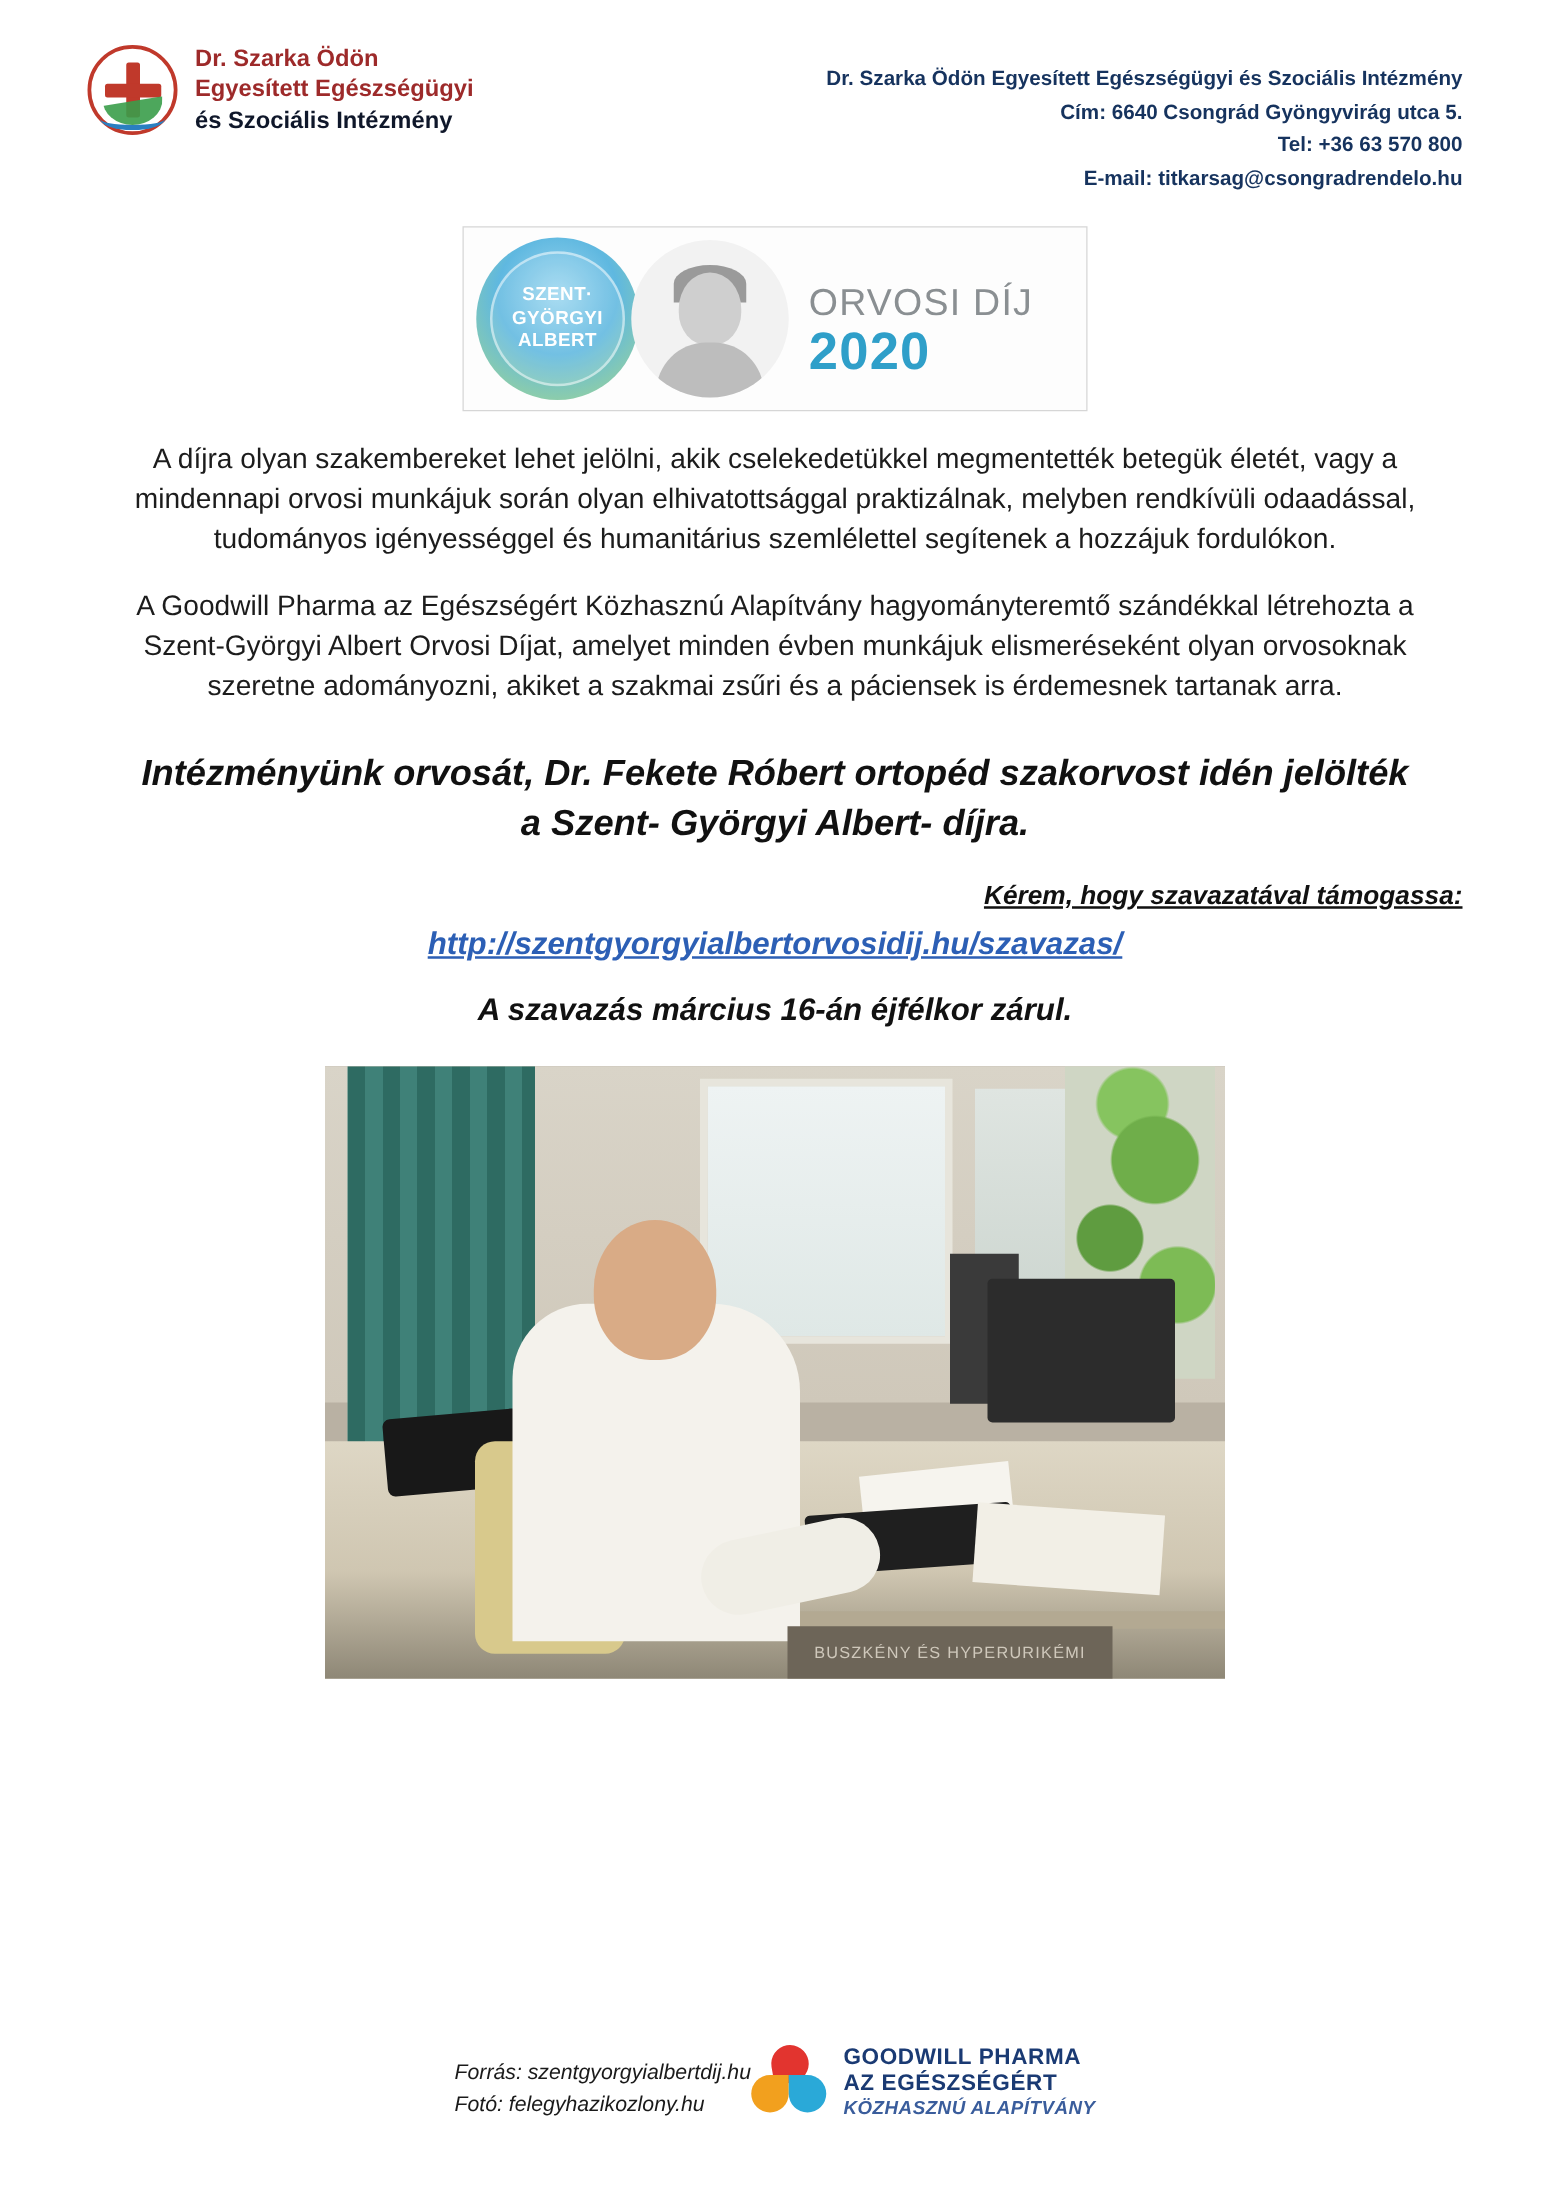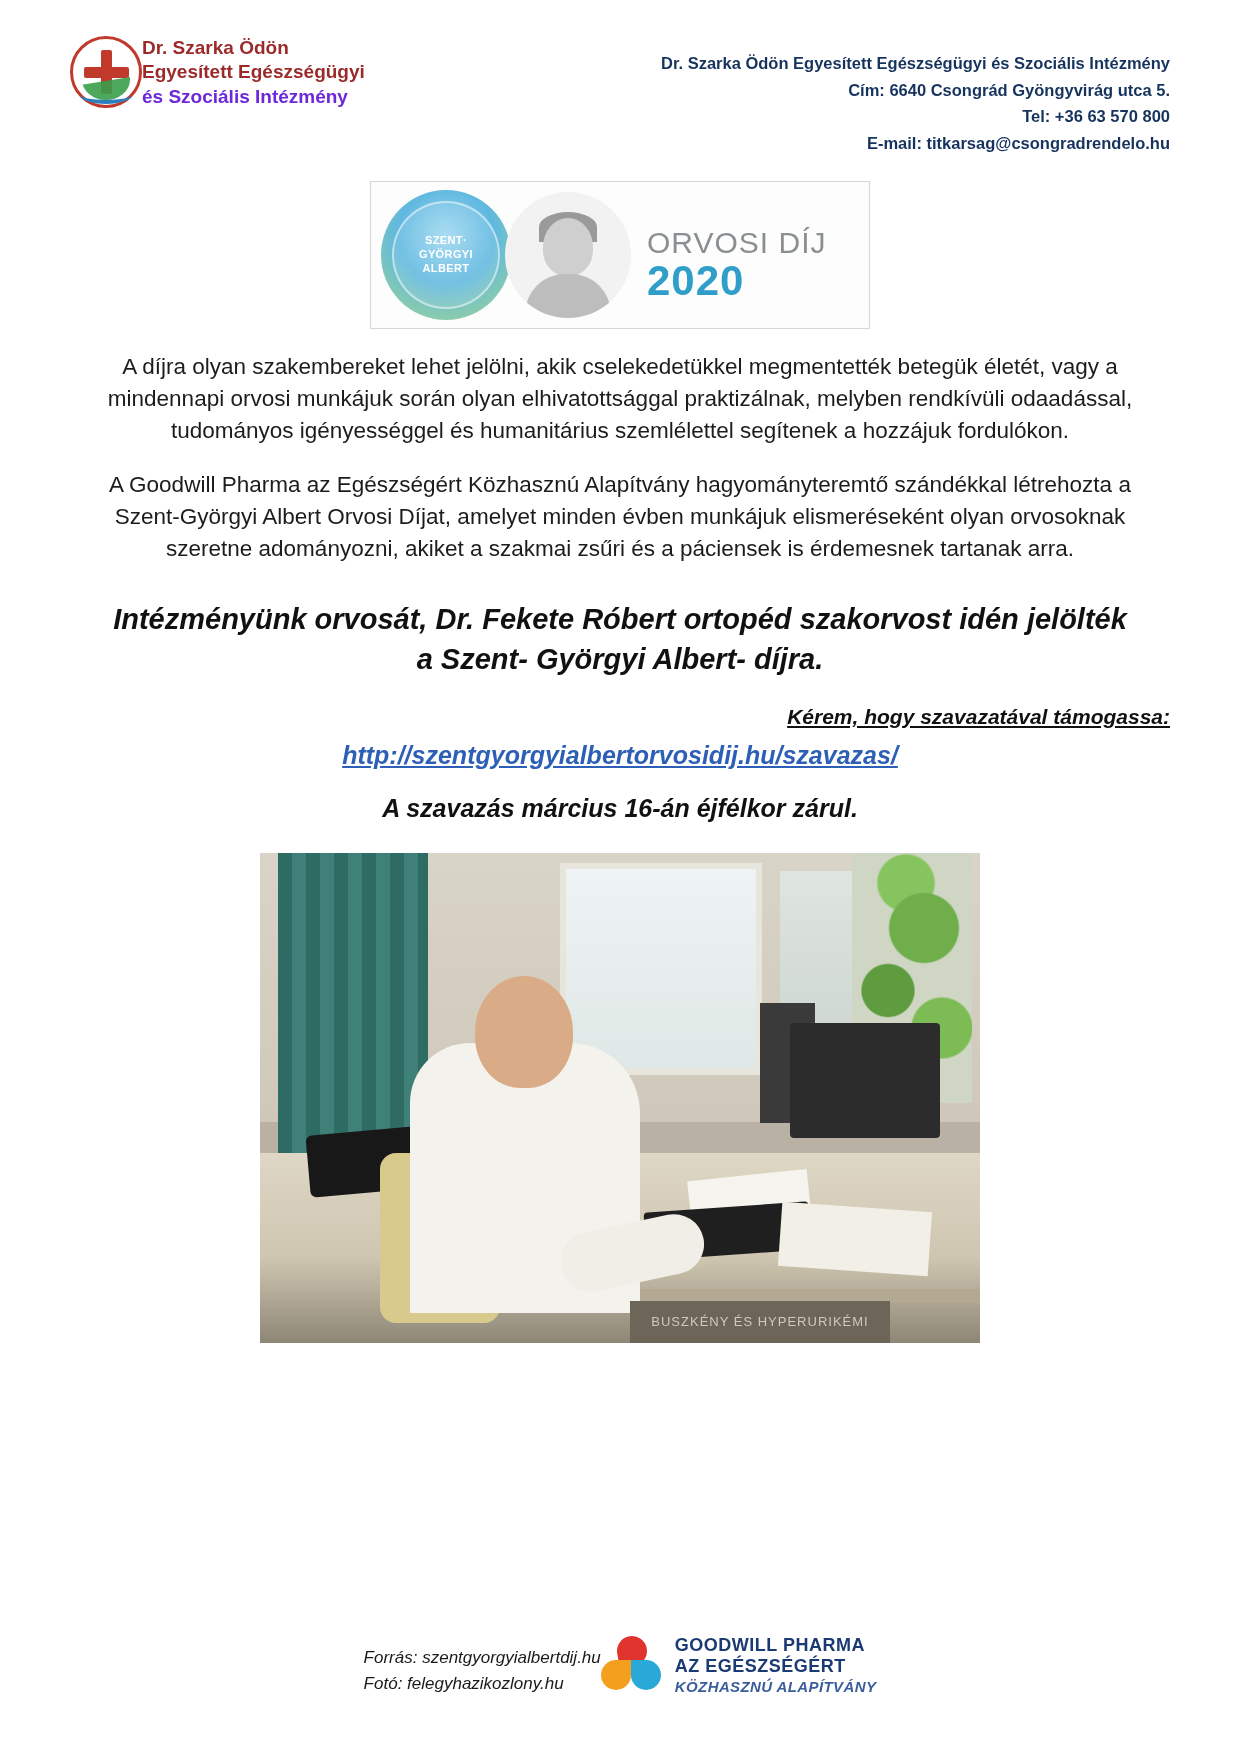--- a/index.html
+++ b/index.html
@@ -26,20 +26,21 @@
   
   .header {
     display: flex;
     align-items: flex-start;
     justify-content: space-between;
     padding-top: 36px;
   }
   .brand {
     display: flex;
     align-items: center;
+    gap: 14px;
     width: 420px;
   }
   .brand-mark {
     width: 72px;
     height: 72px;
     flex: 0 0 72px;
     position: relative;
   }
   .brand-mark .ring {
     position: absolute;
@@ -85,21 +86,21 @@
     border-bottom: 4px solid #2a7fc1;
     border-radius: 0 0 50% 50%;
   }
   .brand-text {
     font-weight: bold;
     font-size: 19px;
     line-height: 1.28;
     color: #9d2a2a;
   }
   .brand-text .l2 { color: #9d2a2a; }
-  .brand-text .l3 { color: #6d28d9; }
+  .brand-text .l3 { color: #0f172a; }
 
   .contact {
     text-align: right;
     font-size: 16.5px;
     font-weight: bold;
     line-height: 1.62;
     color: #16335e;
     padding-top: 14px;
   }
 
@@ -130,21 +131,21 @@
     height: 104px;
     border-radius: 50%;
     background: rgba(255,255,255,0.12);
     border: 2px solid rgba(255,255,255,.5);
     display: flex;
     flex-direction: column;
     align-items: center;
     justify-content: center;
     color: #fff;
     font-weight: bold;
-    font-size: 11px;
+    font-size: 15px;
     line-height: 1.25;
     letter-spacing: .4px;
   }
   .portrait-circle {
     width: 126px;
     height: 126px;
     border-radius: 50%;
     background: #f2f2f2;
     flex: 0 0 126px;
     margin-left: -6px;

